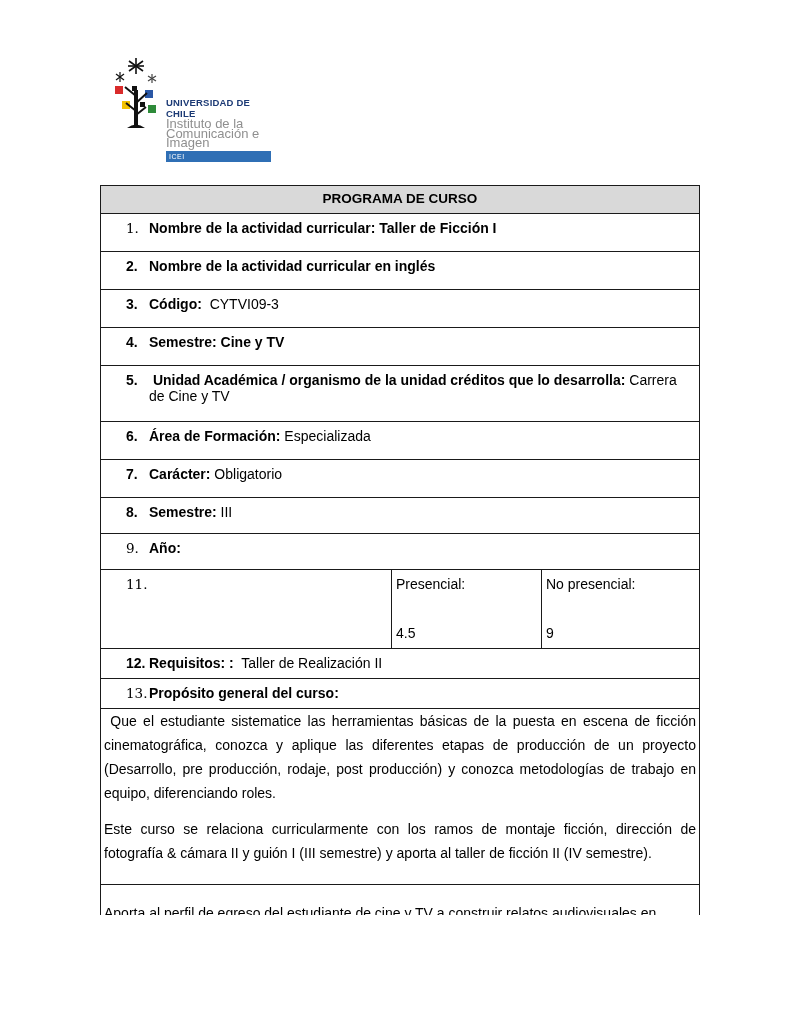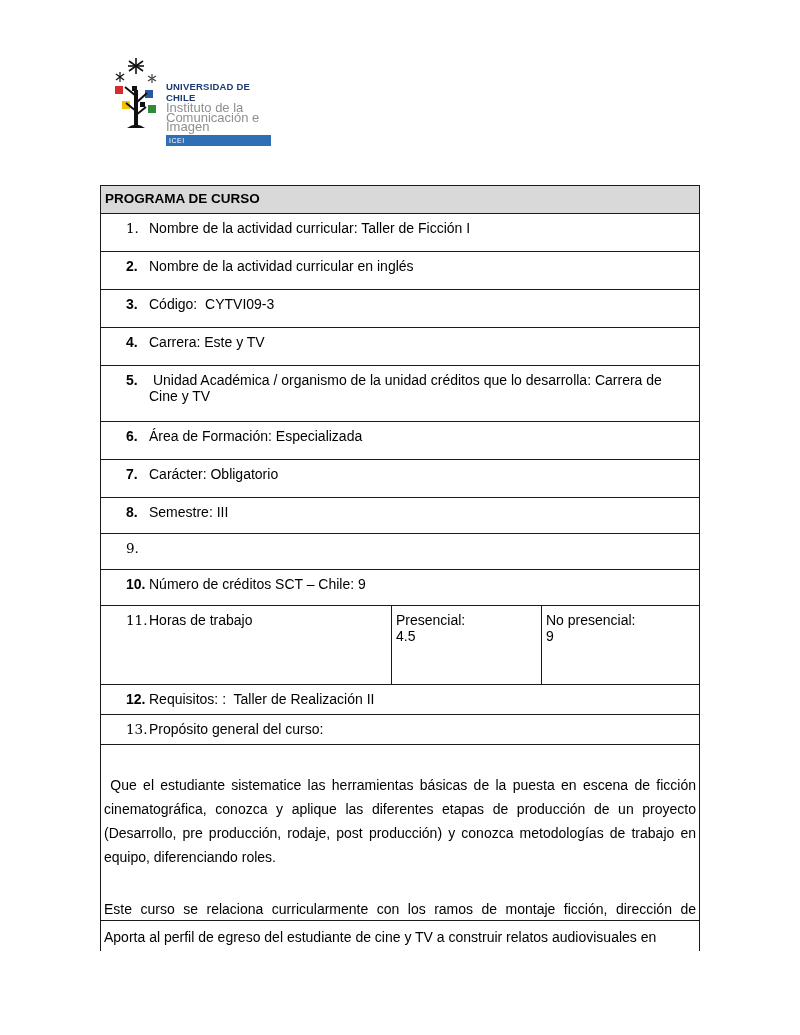--- a/index.html
+++ b/index.html
@@ -9,50 +9,50 @@
     --brand-gray:#8f8f8f;
     --bar-blue:#2f6fb5;
   }
   *{box-sizing:border-box;margin:0;padding:0}
   html,body{background:#fff}
   body{font-family:"Liberation Sans","DejaVu Sans",sans-serif;color:#000}
   .page{position:relative;width:800px;height:1035px;background:#fff;overflow:hidden}
 
   
   .logo{position:absolute;left:113px;top:56px;display:flex;align-items:flex-start}
-  .logo-text{margin-left:7px;margin-top:25px;width:110px}
+  .logo-text{margin-left:7px;margin-top:41px;width:110px}
   .uni{font-size:9.5px;font-weight:700;color:var(--brand-blue);letter-spacing:.2px;line-height:11px}
   .inst{font-size:13px;color:var(--brand-gray);line-height:9.5px}
   .icei-bar{margin-top:3px;width:105px;height:11px;background:var(--bar-blue);color:#fff;
             font-size:7px;line-height:11px;padding-left:3px;letter-spacing:.5px}
 
   
   .table{position:absolute;left:100px;top:185px;width:600px;
          border:1px solid var(--border);border-bottom:none;font-size:14px}
   .row{display:flex;border-bottom:1px solid var(--border);padding:6px 8px 0 25px;overflow:hidden}
-  .row.header{display:block;padding:5px 4px 0;text-align:left;font-weight:700;
+  .row.header{display:block;padding:5px 4px 0;text-align:center;font-weight:700;
               background:var(--header-bg);font-size:13.5px}
   .num{flex:none;display:inline-block;width:23px;font-weight:700}
   .num.serif{font-family:"DejaVu Serif","Liberation Serif",serif;font-weight:400;font-size:13.5px}
   .cell-text{flex:1;min-width:0}
   .cell-text b,.cell-text span{white-space:pre-wrap}
-  .cell-text b{font-weight:400}
+  .cell-text b{font-weight:700}
 
   
   .row.hours{padding:0}
   .hcol1{width:290px;display:flex;padding:6px 8px 0 25px}
   .hcol2{width:150px;border-left:1px solid var(--border);padding:6px 4px 0 4px}
   .hcol3{flex:1;border-left:1px solid var(--border);padding:6px 4px 0 4px}
-  .hval{margin-top:0}
+  .hval{margin-top:33px}
 
   
   .row.prose{display:block;padding:0 3px}
-  .prose p{font-size:14px;line-height:1.72;text-align:justify;white-space:pre-wrap;margin:28px 0 12px}
+  .prose p{font-size:14px;line-height:1.72;text-align:justify;white-space:pre-wrap;margin:0 0 12px}
   .row.cont{border-bottom:none}
-  .row.cont p{margin:4px 0 0;text-align:left}
+  .row.cont p{margin:16px 0 0;text-align:left}
 </style>
 </head>
 <body>
 
 <div class="page">
 
   <div class="logo">
     <svg width="46" height="74" viewBox="0 0 46 74" aria-hidden="true">
       <g stroke="#111" stroke-width="1.6">
         <line x1="23" y1="2" x2="23" y2="18"></line>
@@ -106,21 +106,21 @@
       <div class="cell-text"><b>Nombre de la actividad curricular en inglés</b><span></span></div>
     </div>
 
     <div class="row" style="height:38px">
       <span class="num">3.</span>
       <div class="cell-text"><b>Código:</b><span>  CYTVI09-3</span></div>
     </div>
 
     <div class="row" style="height:38px">
       <span class="num">4.</span>
-      <div class="cell-text"><b>Carrera: Este y TV</b><span></span></div>
+      <div class="cell-text"><b>Semestre: Cine y TV</b><span></span></div>
     </div>
 
     <div class="row" style="height:56px">
       <span class="num">5.</span>
       <div class="cell-text"><b> Unidad Académica / organismo de la unidad créditos que lo desarrolla:</b><span> Carrera de Cine y TV</span></div>
     </div>
 
     <div class="row" style="height:38px">
       <span class="num">6.</span>
       <div class="cell-text"><b>Área de Formación:</b><span> Especializada</span></div>
@@ -131,31 +131,27 @@
       <div class="cell-text"><b>Carácter:</b><span> Obligatorio</span></div>
     </div>
 
     <div class="row" style="height:36px">
       <span class="num">8.</span>
       <div class="cell-text"><b>Semestre:</b><span> III</span></div>
     </div>
 
     <div class="row" style="height:36px">
       <span class="num serif">9.</span>
+      <div class="cell-text"><b>Año:</b><span></span></div>
     </div>
 
-    <div class="row" style="height:36px">
-      <span class="num">10.</span>
-      <div class="cell-text"><b>Número de créditos SCT – Chile:</b><span> 9</span></div>
-    </div>
 
     <div class="row hours" style="height:79px">
       <div class="hcol1">
         <span class="num serif">11.</span>
-        <div class="cell-text"><b>Horas de trabajo</b></div>
       </div>
       <div class="hcol2">
         <div>Presencial:</div>
         <div class="hval">4.5</div>
       </div>
       <div class="hcol3">
         <div>No presencial:</div>
         <div class="hval">9</div>
       </div>
     </div>

